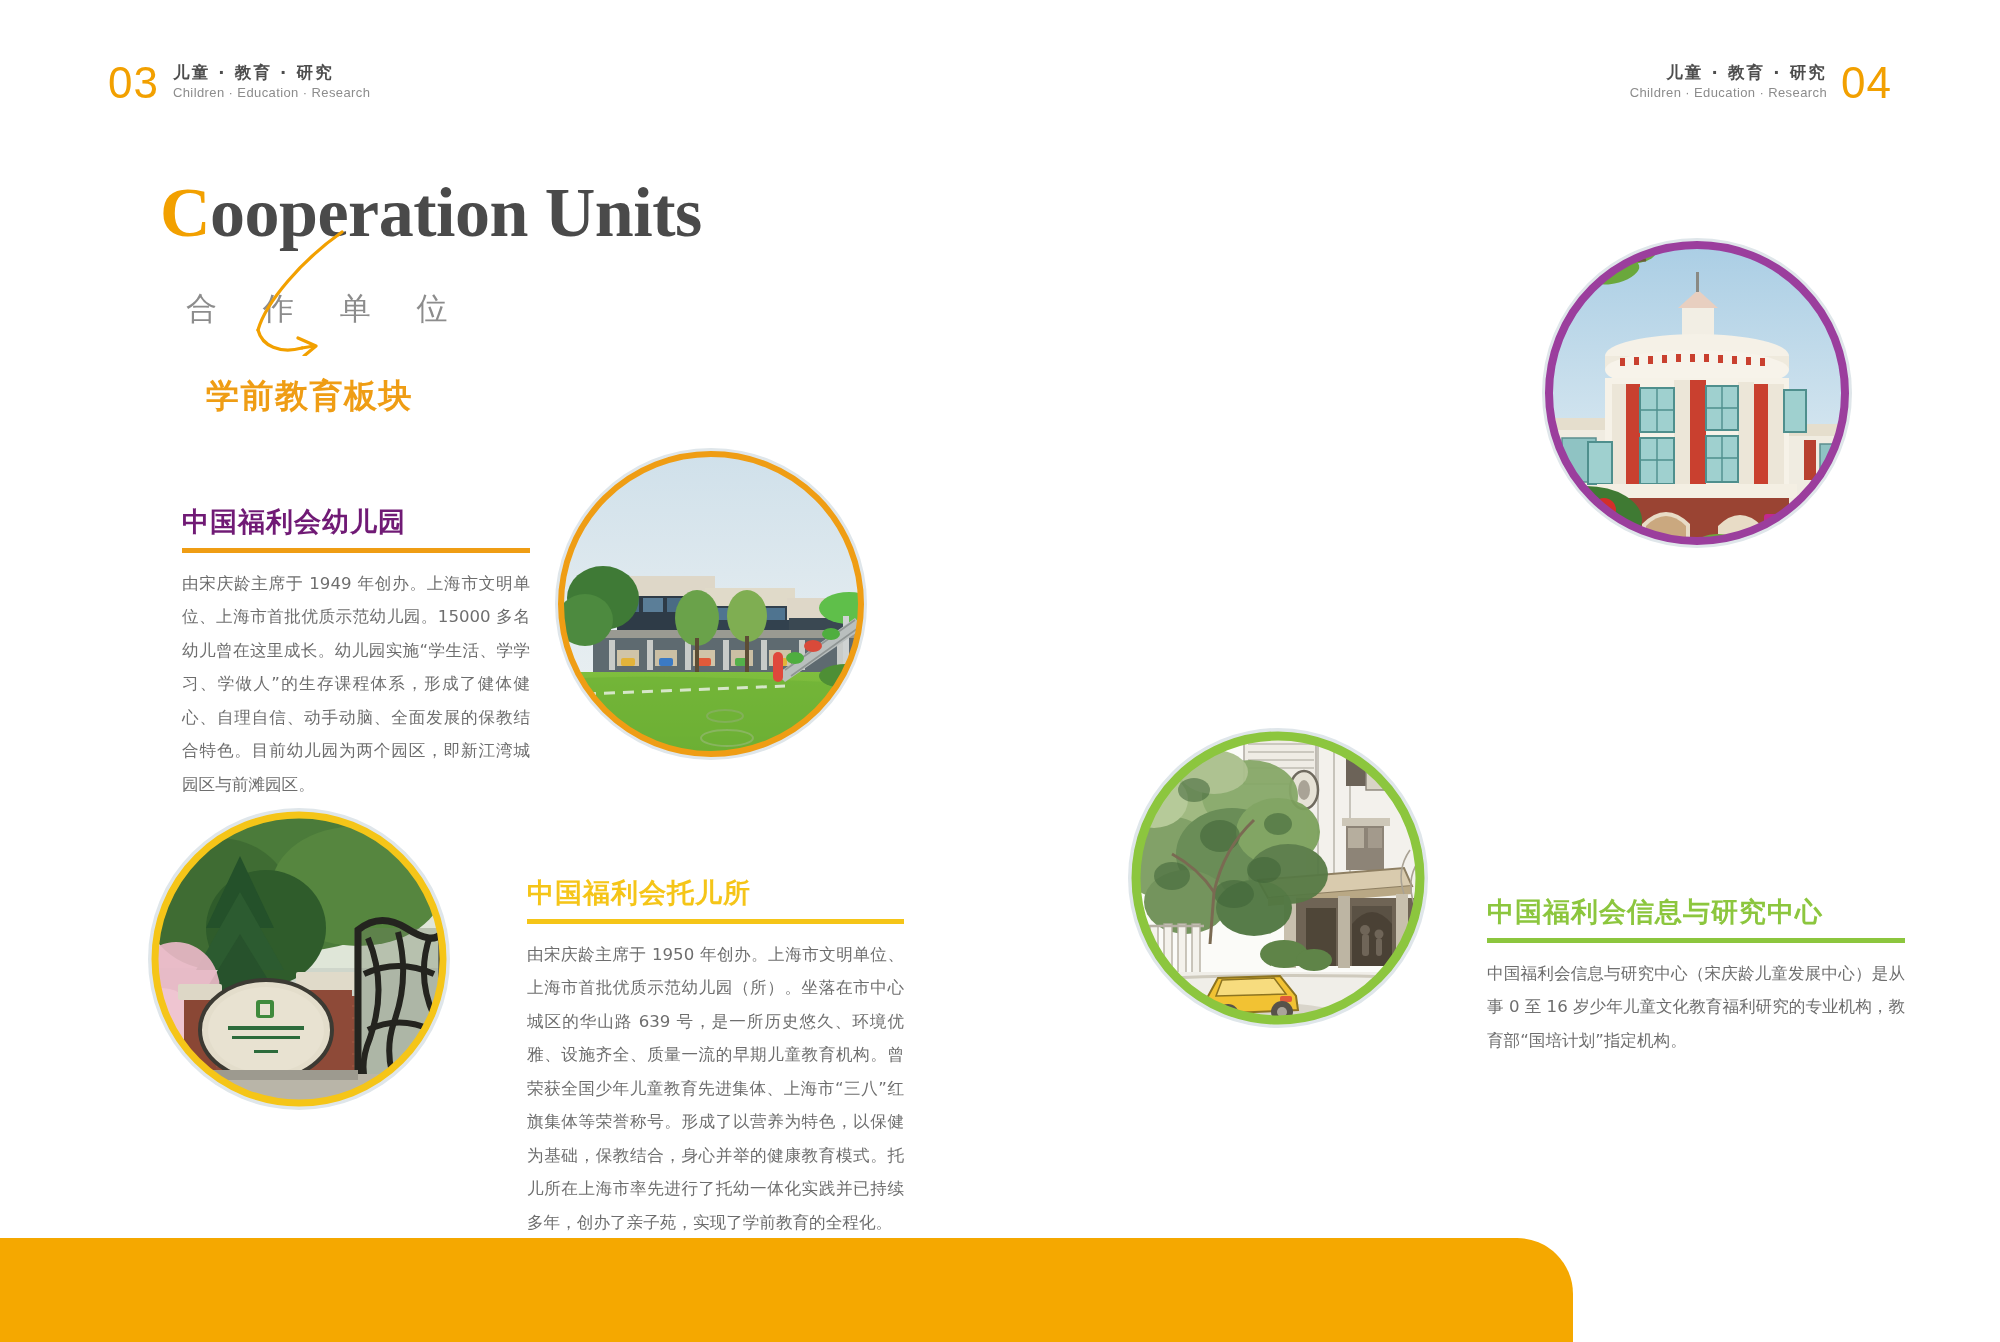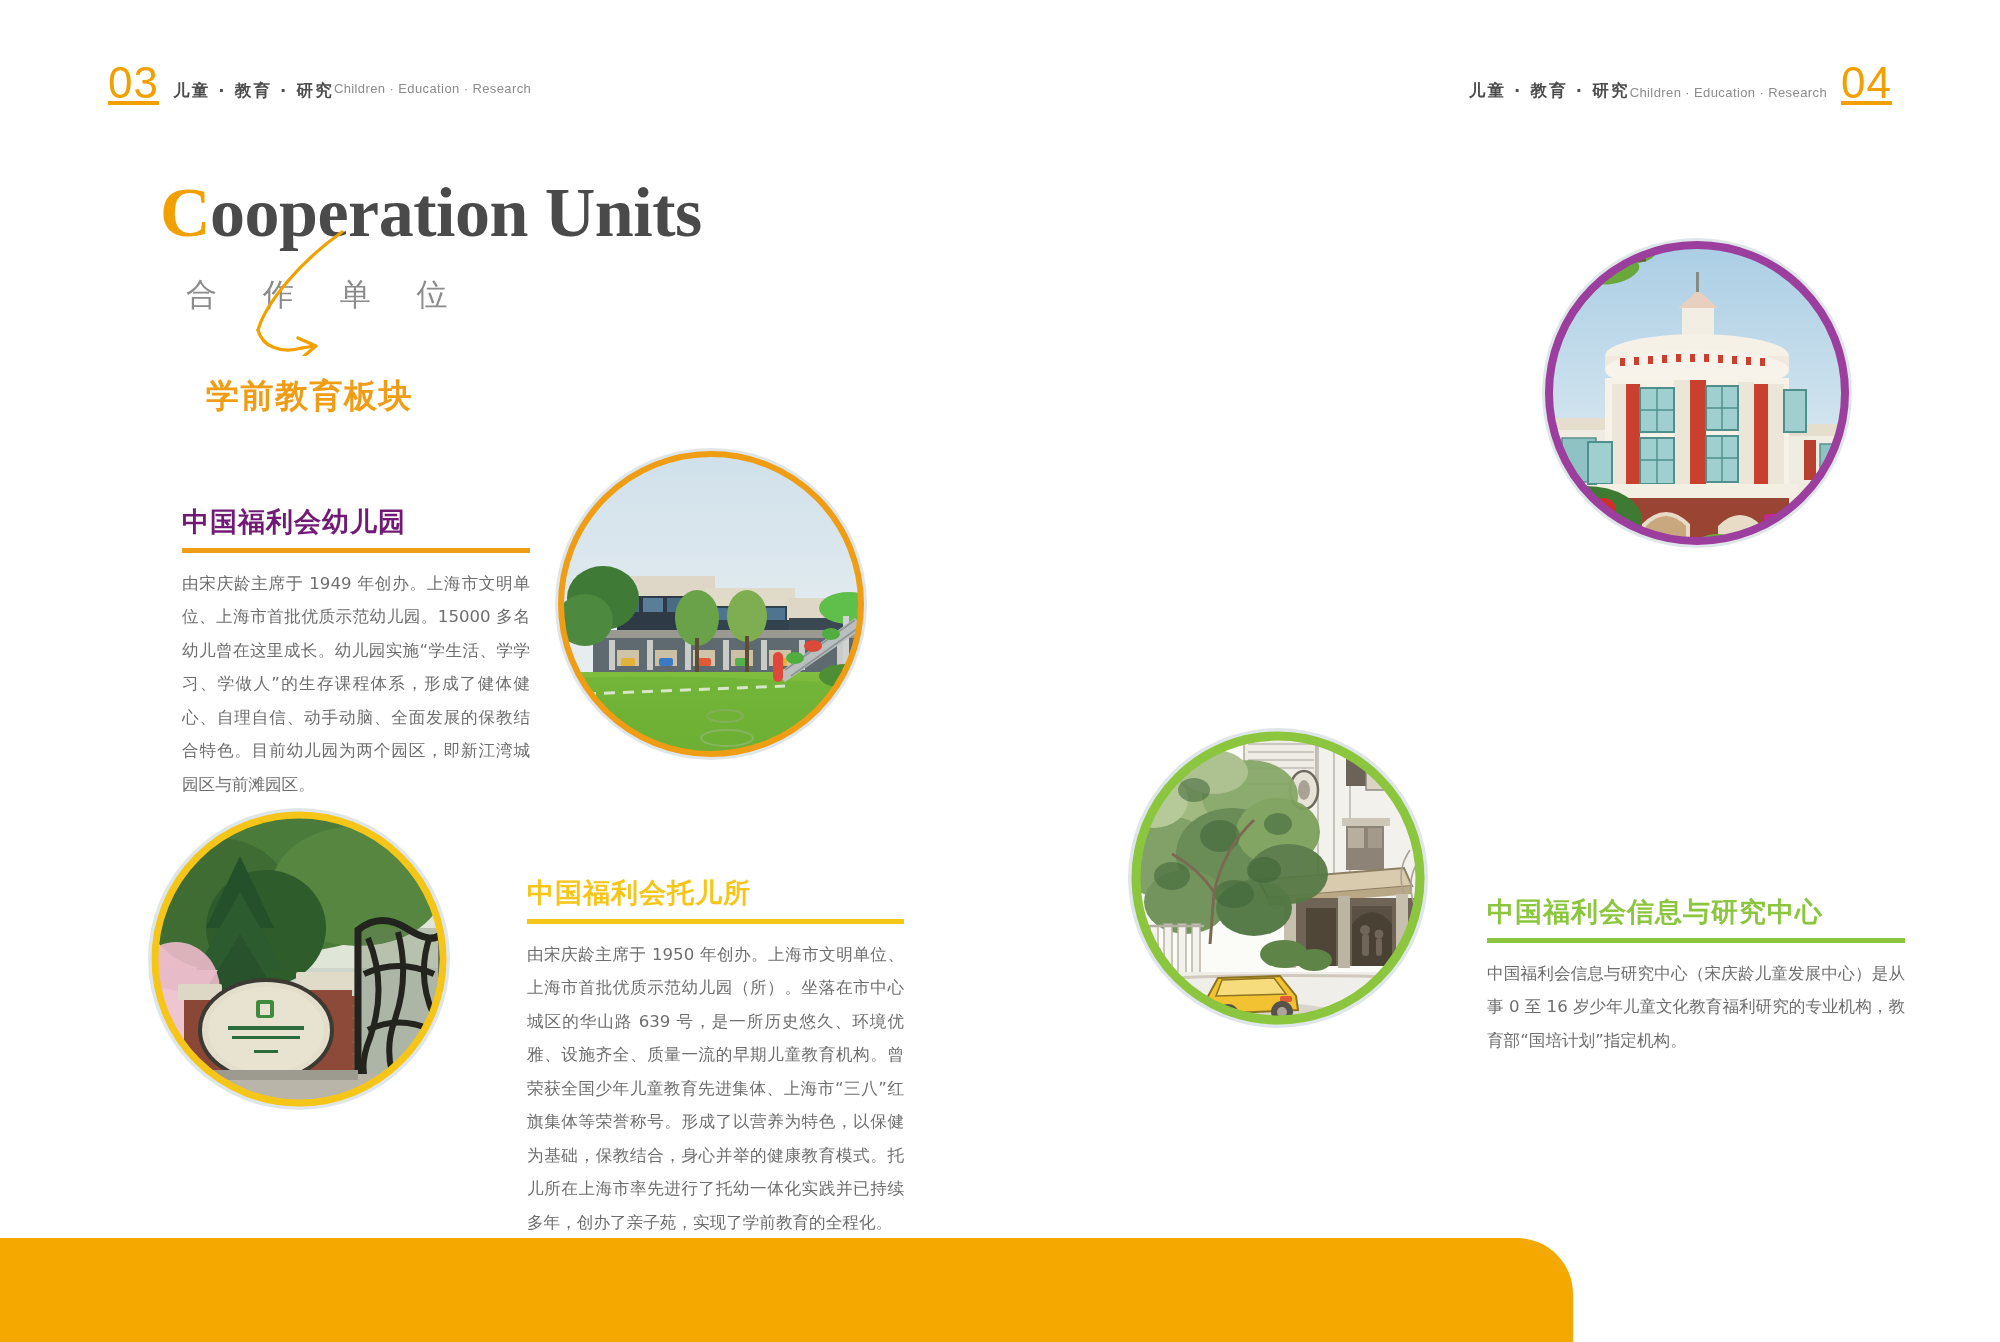--- a/index.html
+++ b/index.html
@@ -12,23 +12,22 @@
   .page { position: relative; width: 2000px; height: 1342px; background: #fff; }
 
   
   .runhead { position: absolute; display: flex; align-items: flex-end; gap: 14px; }
   .runhead.left  { left: 108px;  top: 62px; }
   .runhead.right { right: 108px; top: 62px; flex-direction: row; }
   .folio {
     font-size: 44px; font-weight: 400; color: #F2A000;
     line-height: 0.95; letter-spacing: 1px;
     font-family: "Liberation Sans", sans-serif;
-    text-decoration: underline;
-  }
-  .runhead-text { display: flex; flex-direction: row; padding-bottom: 2px; }
+  }
+  .runhead-text { display: flex; flex-direction: column; padding-bottom: 2px; }
   .runhead-cn {
     font-size: 16.5px; font-weight: 700; color: #4d4d4d;
     letter-spacing: 2.2px; line-height: 1.35;
     font-family: "DejaVu Sans", sans-serif;
   }
   .runhead-en {
     font-size: 13px; color: #8c8c8c; letter-spacing: 0.4px;
     line-height: 1.35; font-family: "Liberation Sans", sans-serif;
   }
   .runhead.right .runhead-text { align-items: flex-end; }
@@ -36,21 +35,21 @@
   
   .masthead { position: absolute; left: 160px; top: 178px; }
   .big-title {
     font-size: 70px; font-weight: 700; color: #4a4a4a;
     letter-spacing: -0.5px; line-height: 1.0;
     font-family: Liberation Serif, serif;
     white-space: nowrap;
   }
   .big-title .cap { color: #F2A000; }
   .sub-title {
-    margin-top: 26px; margin-left: 26px;
+    margin-top: 40px; margin-left: 26px;
     font-size: 31px; color: #8c8c8c; font-weight: 400;
     letter-spacing: 18px;
     font-family: "DejaVu Sans", sans-serif;
   }
   .arrow-svg { position: absolute; left: 90px; top: 48px; }
 
   .section-label {
     position: absolute; left: 182px; top: 374px;
     font-size: 33px; font-weight: 700; color: #EF9D14;
     letter-spacing: 1.5px;

